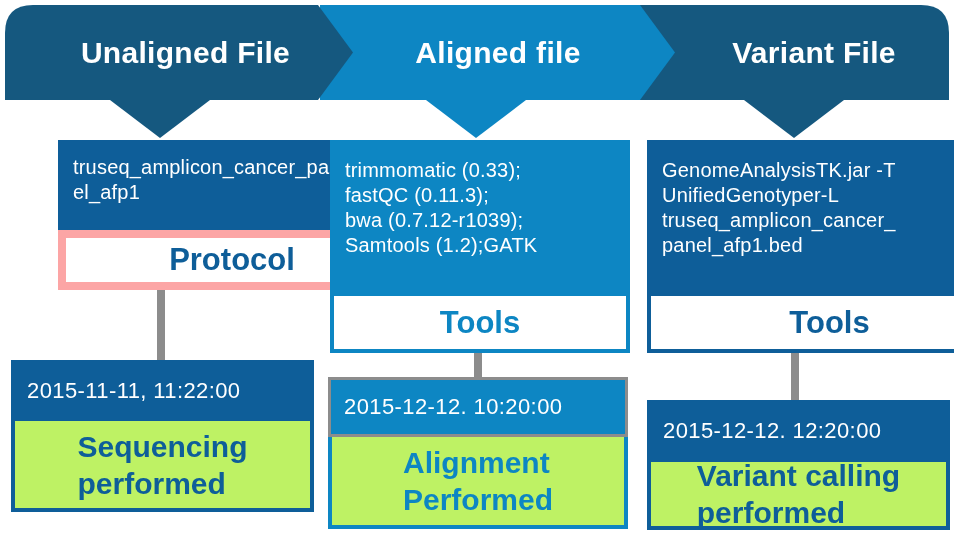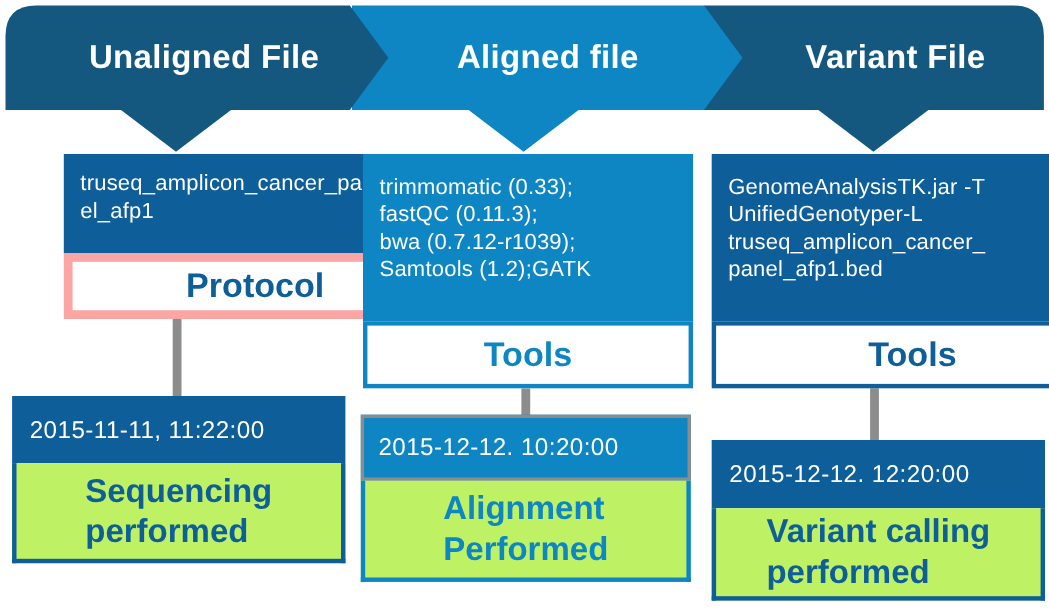--- a/index.html
+++ b/index.html
@@ -54,21 +54,21 @@
   .eh2 { height:60px; border:3px solid #8c8c8c; padding-left:13px; }
   .eh3 { height:62px; }
 
   .evt-label {
     background:#bef264; display:flex; align-items:center; justify-content:center;
     font-weight:bold; font-size:30px; line-height:37px;
   }
   .evt-label .lines { text-align:left; white-space:pre-line; }
   .el1 { height:91px; border:4px solid #0e5e99; border-top:0; color:#0e5e99; }
   .el2 { height:92px; border:4px solid #0d86c3; border-top:0; color:#0d86c3; }
-  .el3 { height:84px; border:4px solid #0e5e99; border-top:0; color:#0e5e99; }
+  .el3 { height:68px; border:4px solid #0e5e99; border-top:0; color:#0e5e99; }
 </style>
 </head>
 <body>
 
 <div class="canvas">
 
   <svg class="shapes" viewBox="0 0 954 554">
 
     <path d="M640 5 L921 5 Q949 5 949 33 L949 100 L640 100 Z" fill="#15587f"></path>
     <path d="M320 5 L640 5 L675 52.5 L640 100 L320 100 Z" fill="#0d86c3"></path>

